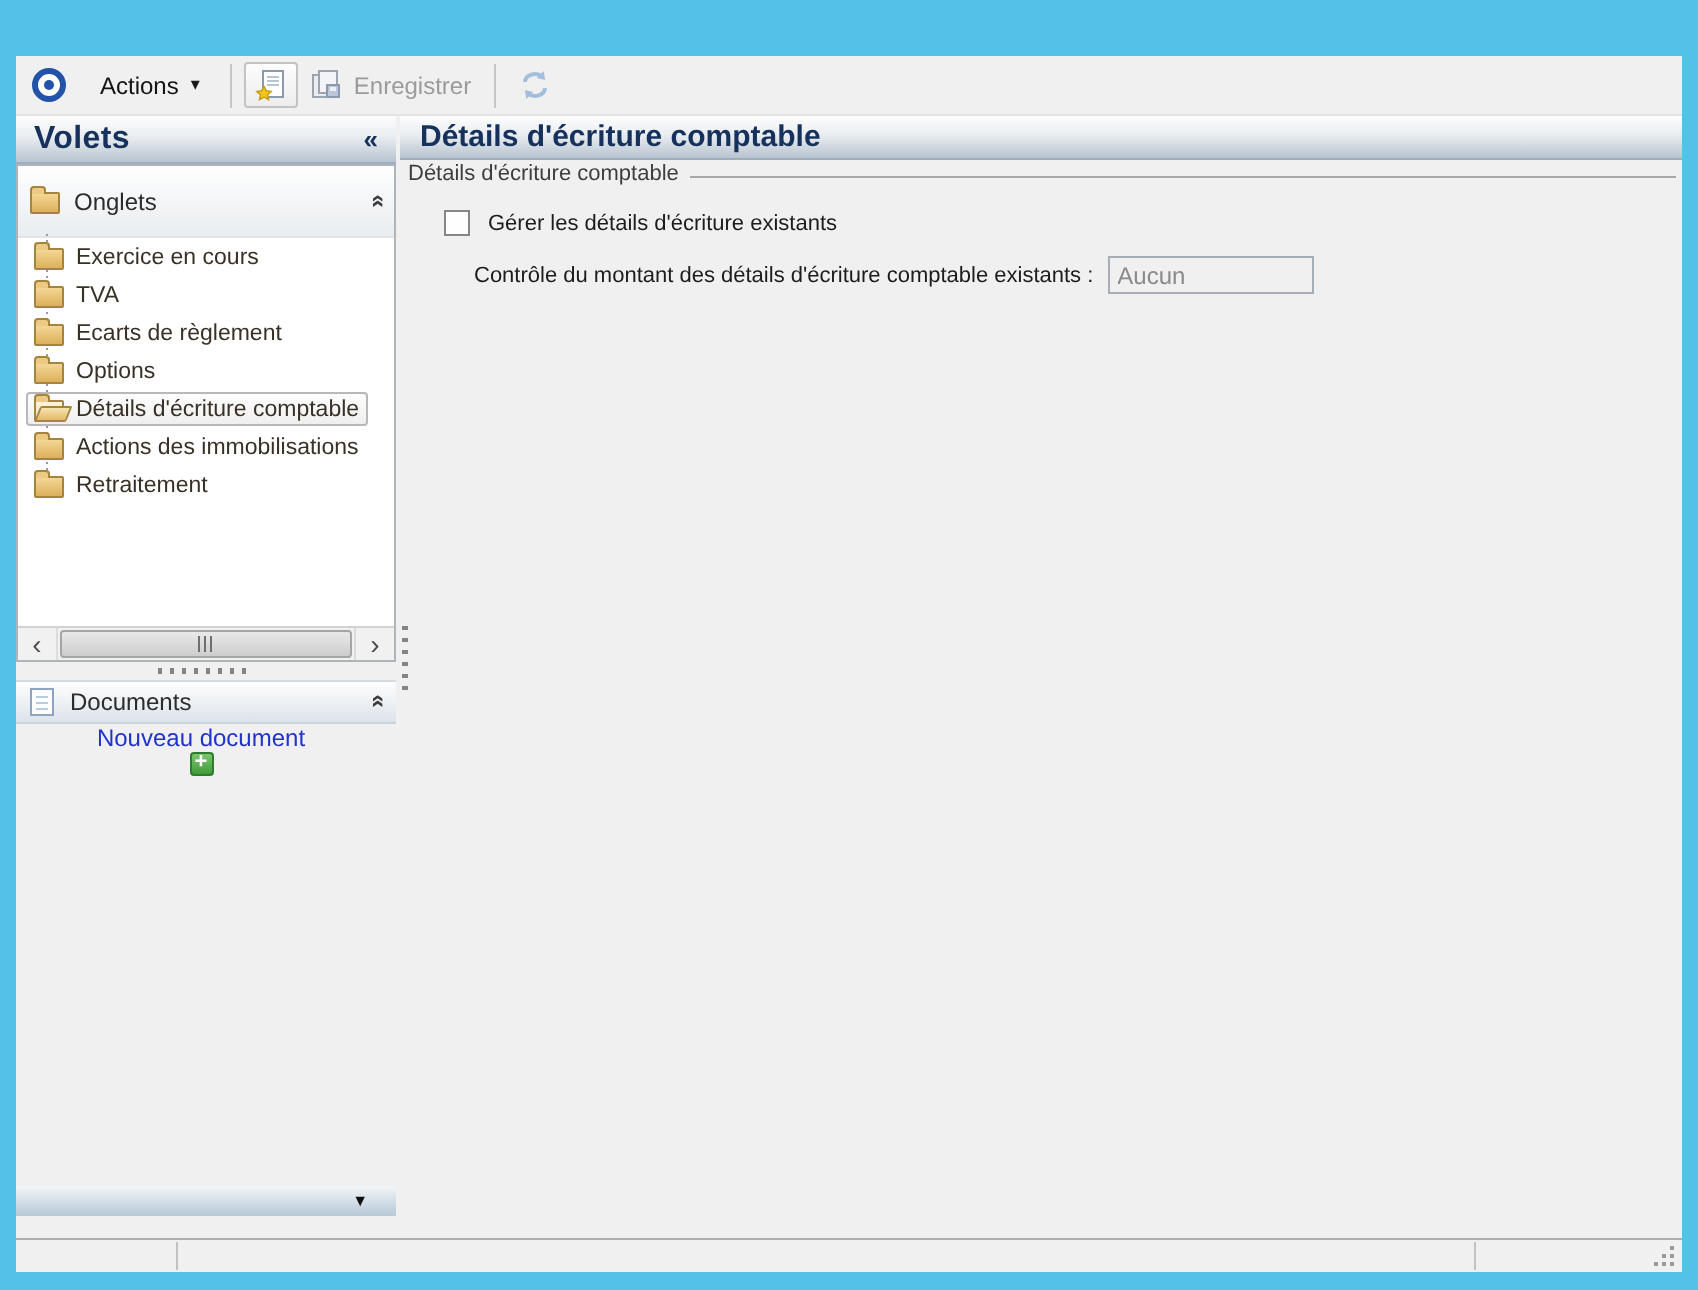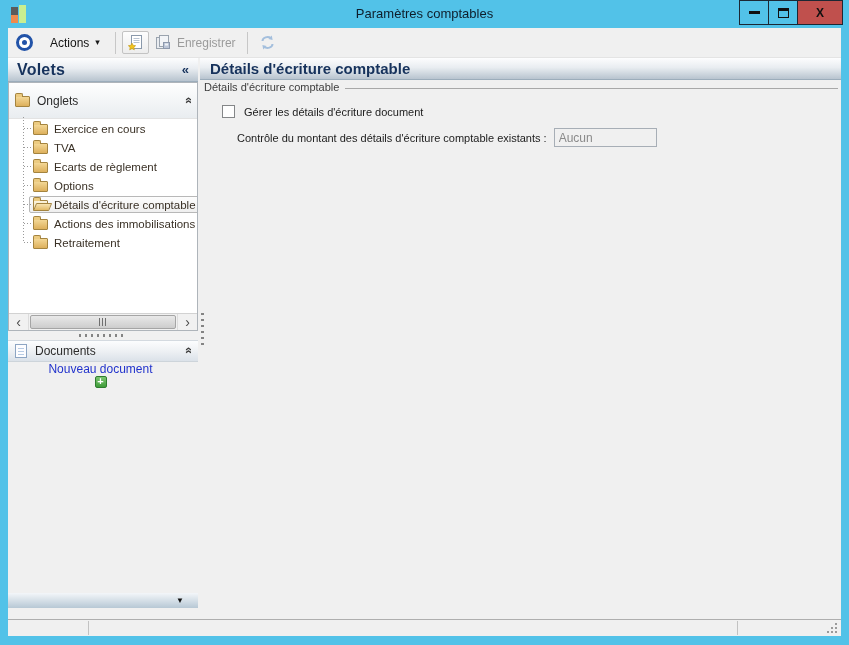--- a/index.html
+++ b/index.html
@@ -43,21 +43,21 @@
   .main-header{position:absolute;left:200px;top:58px;width:641px;height:22px;display:flex;align-items:center;padding:0 10px;}
   .main-title{font-size:15px;font-weight:bold;color:#16325c;}
   
   .tree-wrap{position:absolute;left:8px;top:82px;width:190px;height:249px;background:#ffffff;border:1px solid #aeb4ba;}
   .onglets-header{height:36px;display:flex;align-items:center;gap:7px;padding:0 6px;background:linear-gradient(#fefefe,#e9edf0);border-bottom:1px solid #e3e3e3;}
   .onglets-label{font-size:12px;color:#2c2c2c;}
   .chev-up{display:inline-block;transform:rotate(-90deg);font-size:12px;font-weight:bold;color:#3c3c3c;letter-spacing:-1px;line-height:1;}
   .spacer{flex:1;}
   .tree{position:relative;}
   .tree-vline{position:absolute;left:14px;top:-2px;width:1px;height:126px;background:repeating-linear-gradient(180deg,#9a9a9a 0 1px,transparent 1px 3px);}
-  .tree-row{height:19px;display:flex;align-items:center;padding-left:20px;position:relative;white-space:nowrap;overflow:hidden;cursor:default;}
+  .tree-row{height:19px;display:flex;align-items:center;padding-left:4px;position:relative;white-space:nowrap;overflow:hidden;cursor:default;}
   .tree-row::before{content:"";position:absolute;left:15px;top:9px;width:8px;height:1px;background:repeating-linear-gradient(90deg,#9a9a9a 0 1px,transparent 1px 3px);}
   .row-inner{display:flex;align-items:center;gap:6px;padding:1px 3px;border:1px solid transparent;}
   .tree-row.selected .row-inner{border:1px solid #b8b8b8;border-radius:2px;background:linear-gradient(#fdfdfd,#efefef);}
   .tree-label{font-size:11.5px;color:#3a3126;}
   
   .folder{position:relative;width:15px;height:11px;background:linear-gradient(#f3d795,#ddb05c);border:1px solid #a4843f;border-radius:1px;flex:none;margin-top:2px;}
   .folder::before{content:"";position:absolute;left:-1px;top:-4px;width:6px;height:3px;background:#eccb81;border:1px solid #a4843f;border-bottom:none;border-radius:2px 2px 0 0;}
   .folder.open{background:linear-gradient(#fbf3dd,#eeddae);}
   .folder.open::after{content:"";position:absolute;left:-1px;bottom:-1px;width:14px;height:6px;background:linear-gradient(#f7e3b0,#e2ba66);border:1px solid #a4843f;transform:skewX(-22deg);transform-origin:bottom left;border-radius:1px;}
   
@@ -101,39 +101,20 @@
   .resize-grip::before{content:"";position:absolute;right:0;bottom:0;width:2px;height:2px;background:#9a9a9a;
     box-shadow:-4px 0 0 #9a9a9a,-8px 0 0 #9a9a9a,0 -4px 0 #9a9a9a,-4px -4px 0 #9a9a9a,0 -8px 0 #9a9a9a;}
   
   .tb-svg{display:block;flex:none;}
 </style>
 </head>
 <body>
 
 <div class="window">
 
-  <div class="titlebar">
-    <div class="app-icon">
-      <span class="sq-gray"></span>
-      <span class="sq-orange"></span>
-      <span class="sq-green"></span>
-    </div>
-    <div class="window-title">Paramètres comptables</div>
-    <div class="win-controls">
-      <div class="win-btn minb">
-          <span class="glyph-min"></span>
-        </div>
-      <div class="win-btn maxb">
-          <span class="glyph-max"></span>
-        </div>
-      <div class="win-btn closeb">
-          <span>X</span>
-        </div>
-    </div>
-  </div>
 
   <div class="workspace"></div>
 
   <div class="toolbar">
     <span class="target-icon"></span>
     <button class="actions-btn">
       <span>Actions</span>
       <span class="caret">▾</span>
     </button>
     <div class="tb-sep"></div>
@@ -255,21 +236,21 @@
   <div class="sidebar-bottom">
     <span class="caret-down-sm">▼</span>
   </div>
 
   <div class="legend-row">
     <span class="legend-text">Détails d'écriture comptable</span>
     <span class="legend-line"></span>
   </div>
   <div class="cb-row">
     <span class="checkbox"></span>
-    <span class="cb-label">Gérer les détails d'écriture document</span>
+    <span class="cb-label">Gérer les détails d'écriture existants</span>
   </div>
   <div class="ctl-row">
     <span class="ctl-label">Contrôle du montant des détails d'écriture comptable existants :</span>
     <input class="ctl-input" type="text" disabled="" value="Aucun" style="">
   </div>
 
   <div class="statusbar">
     <div class="status-sep s1"></div>
     <div class="status-sep s2"></div>
     <div class="resize-grip"></div>

